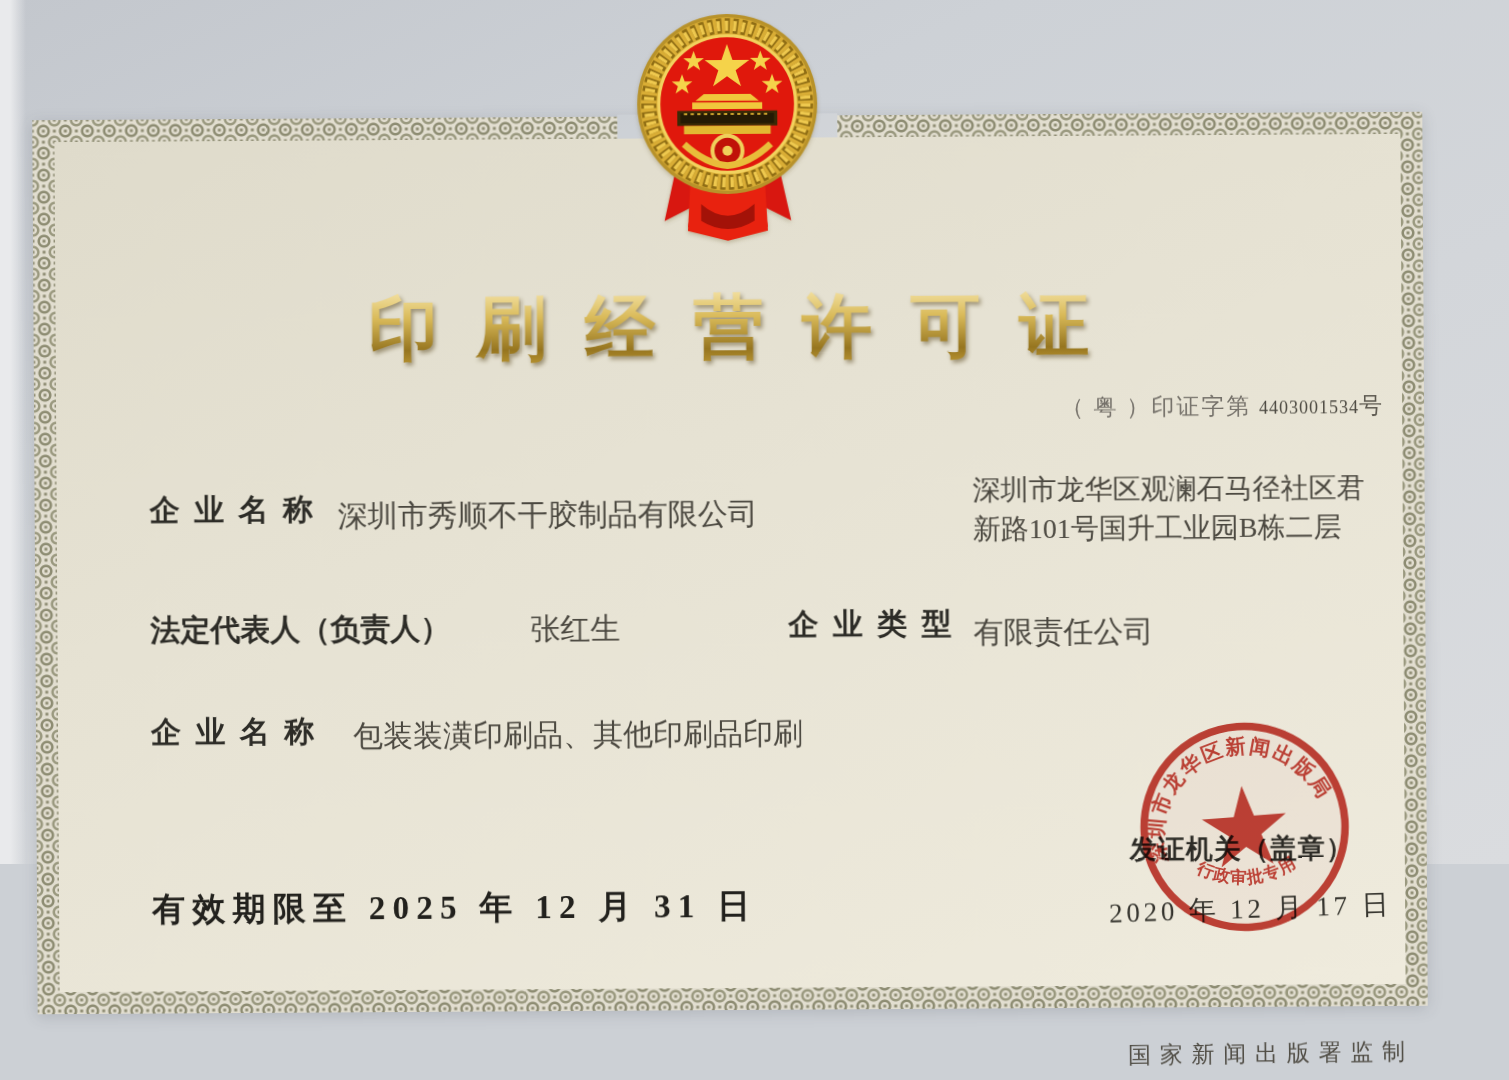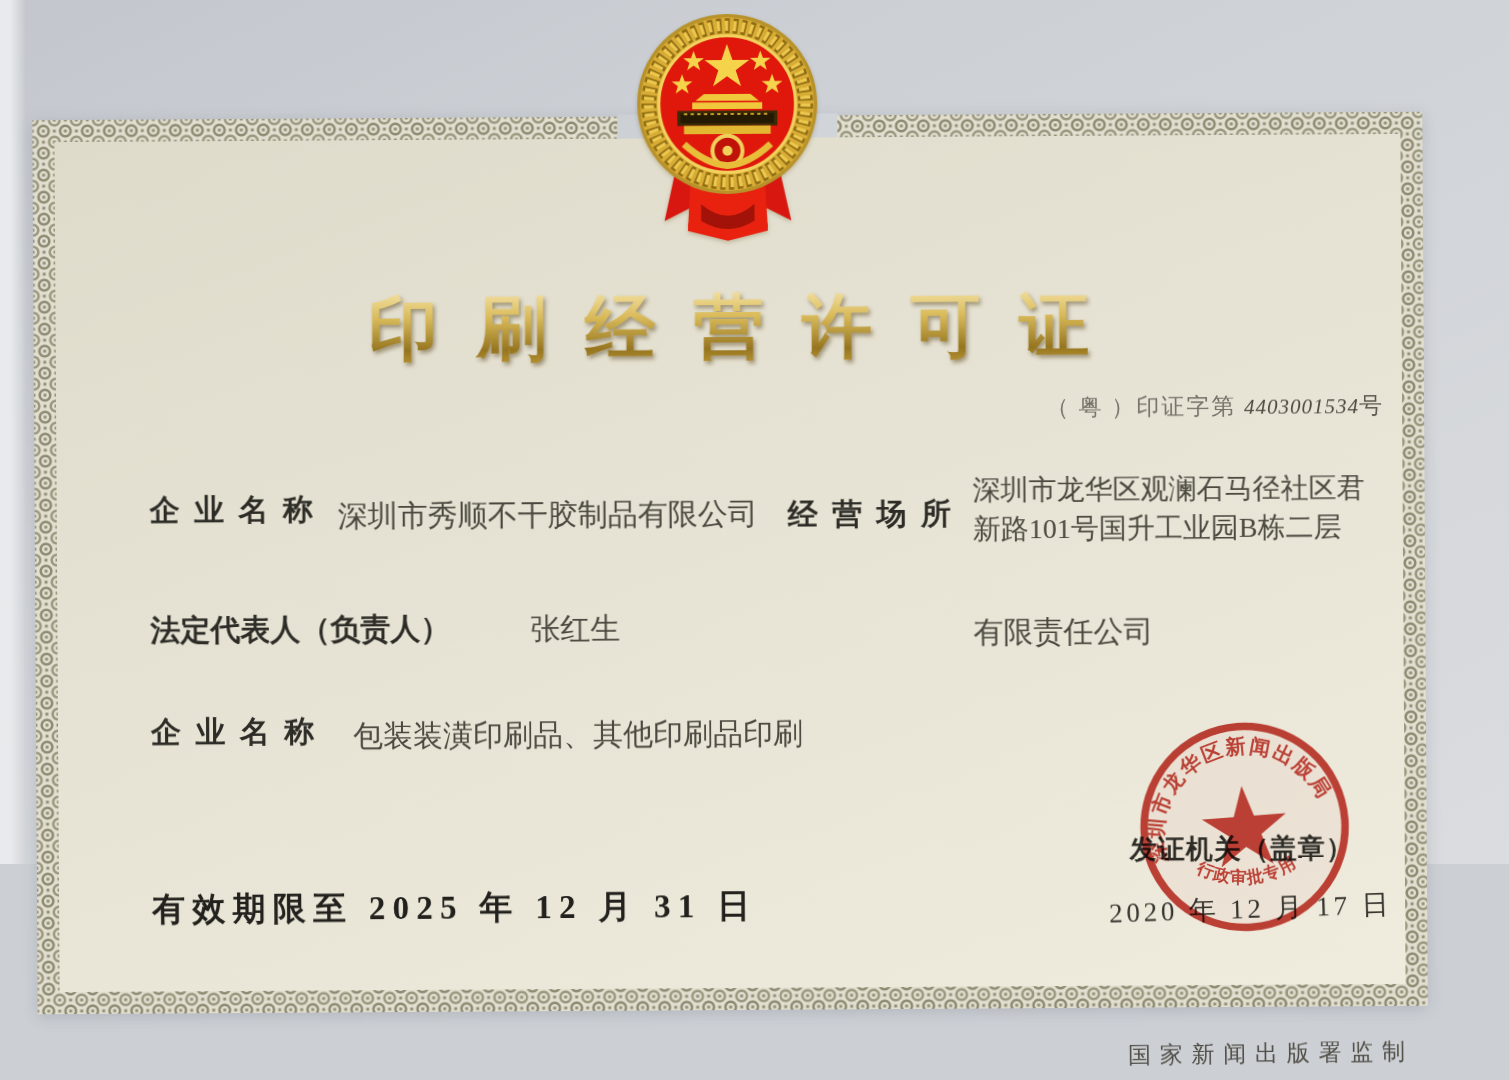--- a/index.html
+++ b/index.html
@@ -54,21 +54,21 @@
     color:#b08d33;
     background:linear-gradient(180deg,#f7e7ae 5%,#d9ba59 38%,#96751f 72%,#cfa93f 100%);
     -webkit-background-clip:text; background-clip:text;
     -webkit-text-fill-color:transparent;
     filter:drop-shadow(2px 3px 2px rgba(70,50,5,.45));
   }
   .cert-no {
     position:absolute; right:18px; top:256px; white-space:nowrap;
     font-size:23px; color:#75716a; letter-spacing:2px;
   }
-  .cert-no .num { font-size:21px; color:#4c4941; letter-spacing:1px;font-style:italic; }
+  .cert-no .num { font-size:18px; color:#4c4941; letter-spacing:1px; }
   .cert-no .suffix { color:#5c584f; }
   .f-label {
     position:absolute; font-size:30px; font-weight:bold; color:#2d2c27;
     white-space:nowrap; line-height:1.25;
   }
   .sp { letter-spacing:.48em; }
   .f-value {
     position:absolute; font-size:30px; color:#4b4840;
     white-space:nowrap; line-height:1.3;
   }
@@ -107,28 +107,28 @@
 
       <h1 class="title">印刷经营许可证</h1>
 
       <div class="cert-no">
         <span>（ 粤 ）印证字第</span>
         <span class="num">4403001534</span><span class="suffix">号</span>
       </div>
 
       <div class="f-label sp" style="left:93px; top:350px;">企业名称</div>
       <div class="f-value" style="left:281px; top:356px;">深圳市秀顺不干胶制品有限公司</div>
-      <div class="f-label sp" style="left:731px; top:358px;">经营场所</div>
       <div class="f-value two-line" style="left:916px; top:334px;">
         <div>深圳市龙华区观澜石马径社区君</div>
         <div>新路101号国升工业园B栋二层</div>
       </div>
 
       <div class="f-label" style="left:93px; top:470px;">法定代表人（负责人）</div>
       <div class="f-value" style="left:473px; top:470px;">张红生</div>
+      <div class="f-label sp" style="left:731px; top:468px;">企业类型</div>
       <div class="f-value" style="left:916px; top:476px;">有限责任公司</div>
 
       <div class="f-label sp" style="left:93px; top:572px;">企业名称</div>
       <div class="f-value" style="left:295px; top:576px;">包装装潢印刷品、其他印刷品印刷</div>
 
       <div class="validity">有效期限至 2025 年 12 月 31 日</div>
 
       <div class="issuer-label">发证机关（盖章）</div>
       <div class="issue-date">2020 年 12 月 17 日</div>
 

